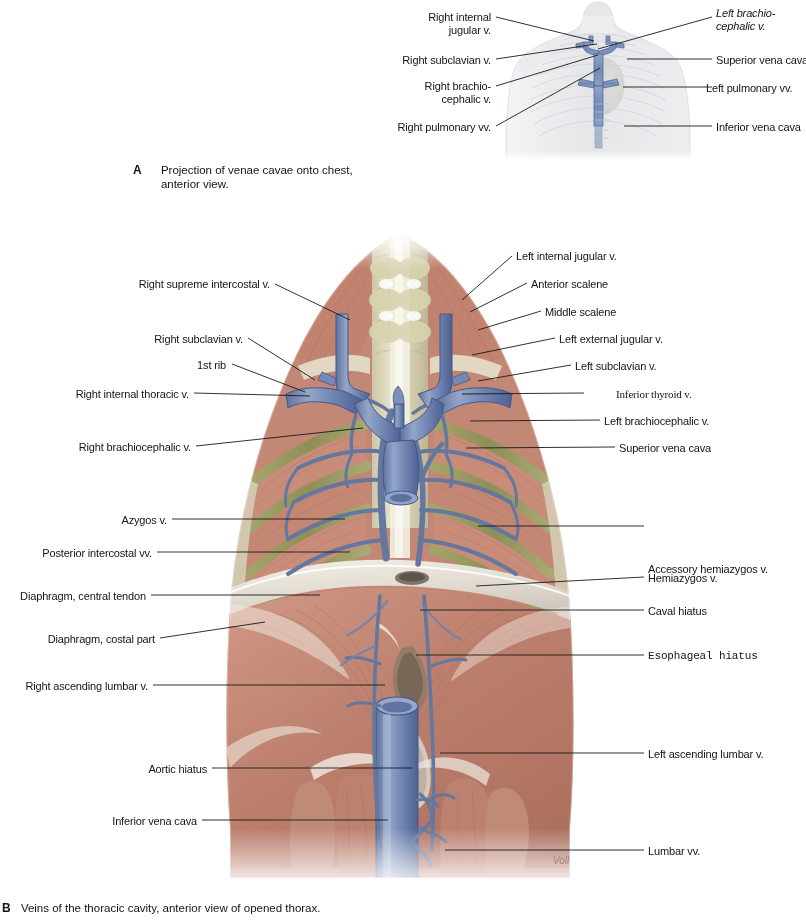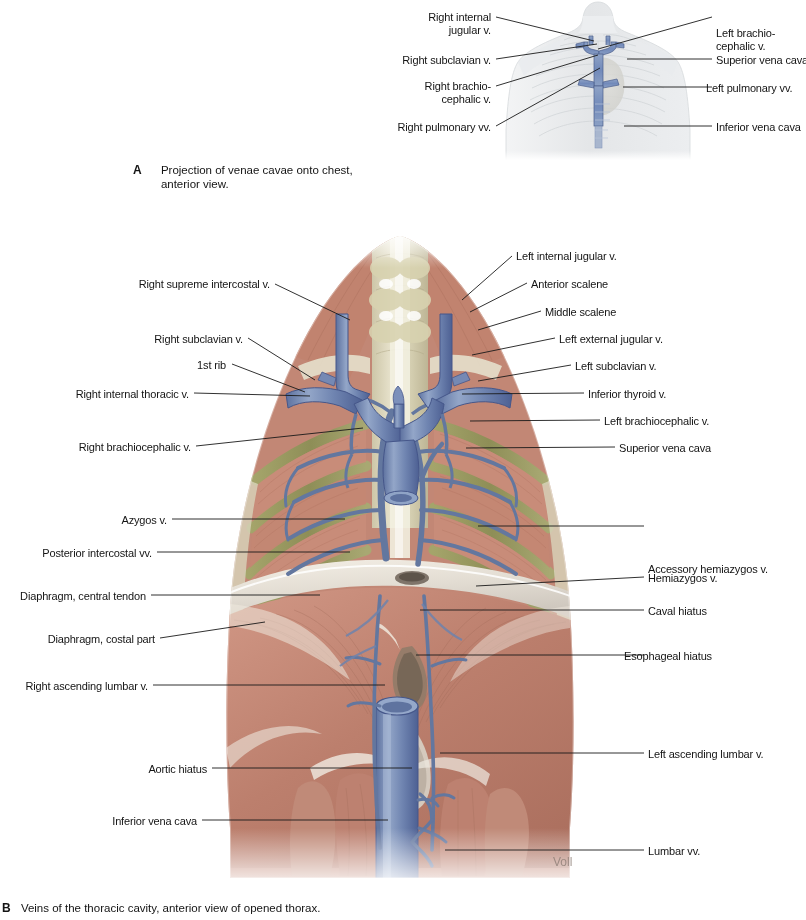--- a/index.html
+++ b/index.html
@@ -14,21 +14,21 @@
   }
   .lbl.r{text-align:right;}
   .lbl.l{text-align:left;}
   .cap{position:absolute;font-size:11.5px;line-height:14px;color:#141414;}
   .cap .ltr{font-weight:bold;font-size:12px;}
   .cap .txt{display:inline-block;vertical-align:top;}
   svg.leaders{position:absolute;left:0;top:0;width:806px;height:920px;pointer-events:none;}
   .fig{position:absolute;}
   #panelA-figure{left:498px;top:0px;width:200px;height:160px;}
   #panelB-figure{left:190px;top:228px;width:420px;height:665px;}
-  .sig{position:absolute;font-size:12px;color:#8a7a72;opacity:.75;}
+  .sig{position:absolute;font-size:10px;color:#8a7a72;font-style:italic;opacity:.75;}
 </style>
 </head>
 <body>
 
 <div class="fig" id="panelA-figure">
   <svg width="200" height="160" viewBox="0 0 200 160">
     <defs>
       <linearGradient id="skinA" x1="0" y1="0" x2="1" y2="0">
         <stop offset="0%" stop-color="#f3f4f5"></stop>
           <stop offset="45%" stop-color="#e4e6e8"></stop>
@@ -453,48 +453,48 @@
     <line x1="644" y1="655" x2="416" y2="655" stroke="#1a1a1a" stroke-width="0.9"></line>
     <line x1="644" y1="753" x2="440" y2="753" stroke="#1a1a1a" stroke-width="0.9"></line>
     <line x1="644" y1="850" x2="445" y2="850" stroke="#1a1a1a" stroke-width="0.9"></line>
   </svg>
 
 <div id="labels-root">
     <div class="lbl r" style="top: 11px; left: 91px; width: 400px;"><span>Right internal</span><br><span>jugular v.</span></div>
     <div class="lbl r" style="top: 54px; left: 91px; width: 400px;"><span>Right subclavian v.</span></div>
     <div class="lbl r" style="top: 80px; left: 91px; width: 400px;"><span>Right brachio-</span><br><span>cephalic v.</span></div>
     <div class="lbl r" style="top: 121px; left: 91px; width: 400px;"><span>Right pulmonary vv.</span></div>
-    <div class="lbl l" style="top: 27px; left: 716px;"><span>Left brachio-</span><br><span>cephalic v.</span></div>
+    <div class="lbl l" style="top: 7px; left: 716px; font-style: italic;"><span>Left brachio-</span><br><span>cephalic v.</span></div>
     <div class="lbl l" style="top: 54px; left: 716px;"><span>Superior vena cava</span></div>
     <div class="lbl l" style="top: 82px; left: 700px; padding-left: 6px;"><span>Left pulmonary vv.</span></div>
     <div class="lbl l" style="top: 121px; left: 716px;"><span>Inferior vena cava</span></div>
     <div class="lbl r" style="top: 278px; left: -130px; width: 400px;"><span>Right supreme intercostal v.</span></div>
     <div class="lbl r" style="top: 333px; left: -157px; width: 400px;"><span>Right subclavian v.</span></div>
     <div class="lbl r" style="top: 359px; left: -174px; width: 400px;"><span>1st rib</span></div>
     <div class="lbl r" style="top: 388px; left: -211px; width: 400px;"><span>Right internal thoracic v.</span></div>
     <div class="lbl r" style="top: 441px; left: -209px; width: 400px;"><span>Right brachiocephalic v.</span></div>
     <div class="lbl r" style="top: 514px; left: -233px; width: 400px;"><span>Azygos v.</span></div>
     <div class="lbl r" style="top: 547px; left: -248px; width: 400px;"><span>Posterior intercostal vv.</span></div>
     <div class="lbl r" style="top: 590px; left: -254px; width: 400px;"><span>Diaphragm, central tendon</span></div>
     <div class="lbl r" style="top: 633px; left: -245px; width: 400px;"><span>Diaphragm, costal part</span></div>
     <div class="lbl r" style="top: 680px; left: -252px; width: 400px;"><span>Right ascending lumbar v.</span></div>
     <div class="lbl r" style="top: 763px; left: -193px; width: 400px;"><span>Aortic hiatus</span></div>
     <div class="lbl r" style="top: 815px; left: -203px; width: 400px;"><span>Inferior vena cava</span></div>
     <div class="lbl l" style="top: 250px; left: 516px;"><span>Left internal jugular v.</span></div>
     <div class="lbl l" style="top: 278px; left: 531px;"><span>Anterior scalene</span></div>
     <div class="lbl l" style="top: 306px; left: 545px;"><span>Middle scalene</span></div>
     <div class="lbl l" style="top: 333px; left: 559px;"><span>Left external jugular v.</span></div>
     <div class="lbl l" style="top: 360px; left: 575px;"><span>Left subclavian v.</span></div>
-    <div class="lbl l" style="top: 388px; left: 588px;"><span>Inferior thyroid v.</span></div>
+    <div class="lbl l" style="top: 388px; left: 616px; font-family: Liberation Serif, serif;"><span>Inferior thyroid v.</span></div>
     <div class="lbl l" style="top: 415px; left: 604px;"><span>Left brachiocephalic v.</span></div>
     <div class="lbl l" style="top: 442px; left: 619px;"><span>Superior vena cava</span></div>
     <div class="lbl l" style="top: 532px; left: 648px; margin-top: 31px;"><span>Accessory hemiazygos v.</span></div>
     <div class="lbl l" style="top: 572px; left: 648px;"><span>Hemiazygos v.</span></div>
     <div class="lbl l" style="top: 605px; left: 648px; text-align: center;"><span>Caval hiatus</span></div>
-    <div class="lbl l" style="top: 650px; left: 624px;"><span>Esophageal hiatus</span></div>
+    <div class="lbl l" style="top: 650px; left: 648px; font-family: Liberation Mono, monospace;"><span>Esophageal hiatus</span></div>
     <div class="lbl l" style="top: 748px; left: 648px;"><span>Left ascending lumbar v.</span></div>
     <div class="lbl l" style="top: 845px; left: 648px;"><span>Lumbar vv.</span></div>
   </div>
 
 <div class="cap" id="caption-a" style="left:133px;top:163px;">
   <span class="ltr">A</span>
   <span class="txt" style="margin-left:16px;">
     <span>Projection of venae cavae onto chest,</span><br>
     <span>anterior view.</span>
   </span>

